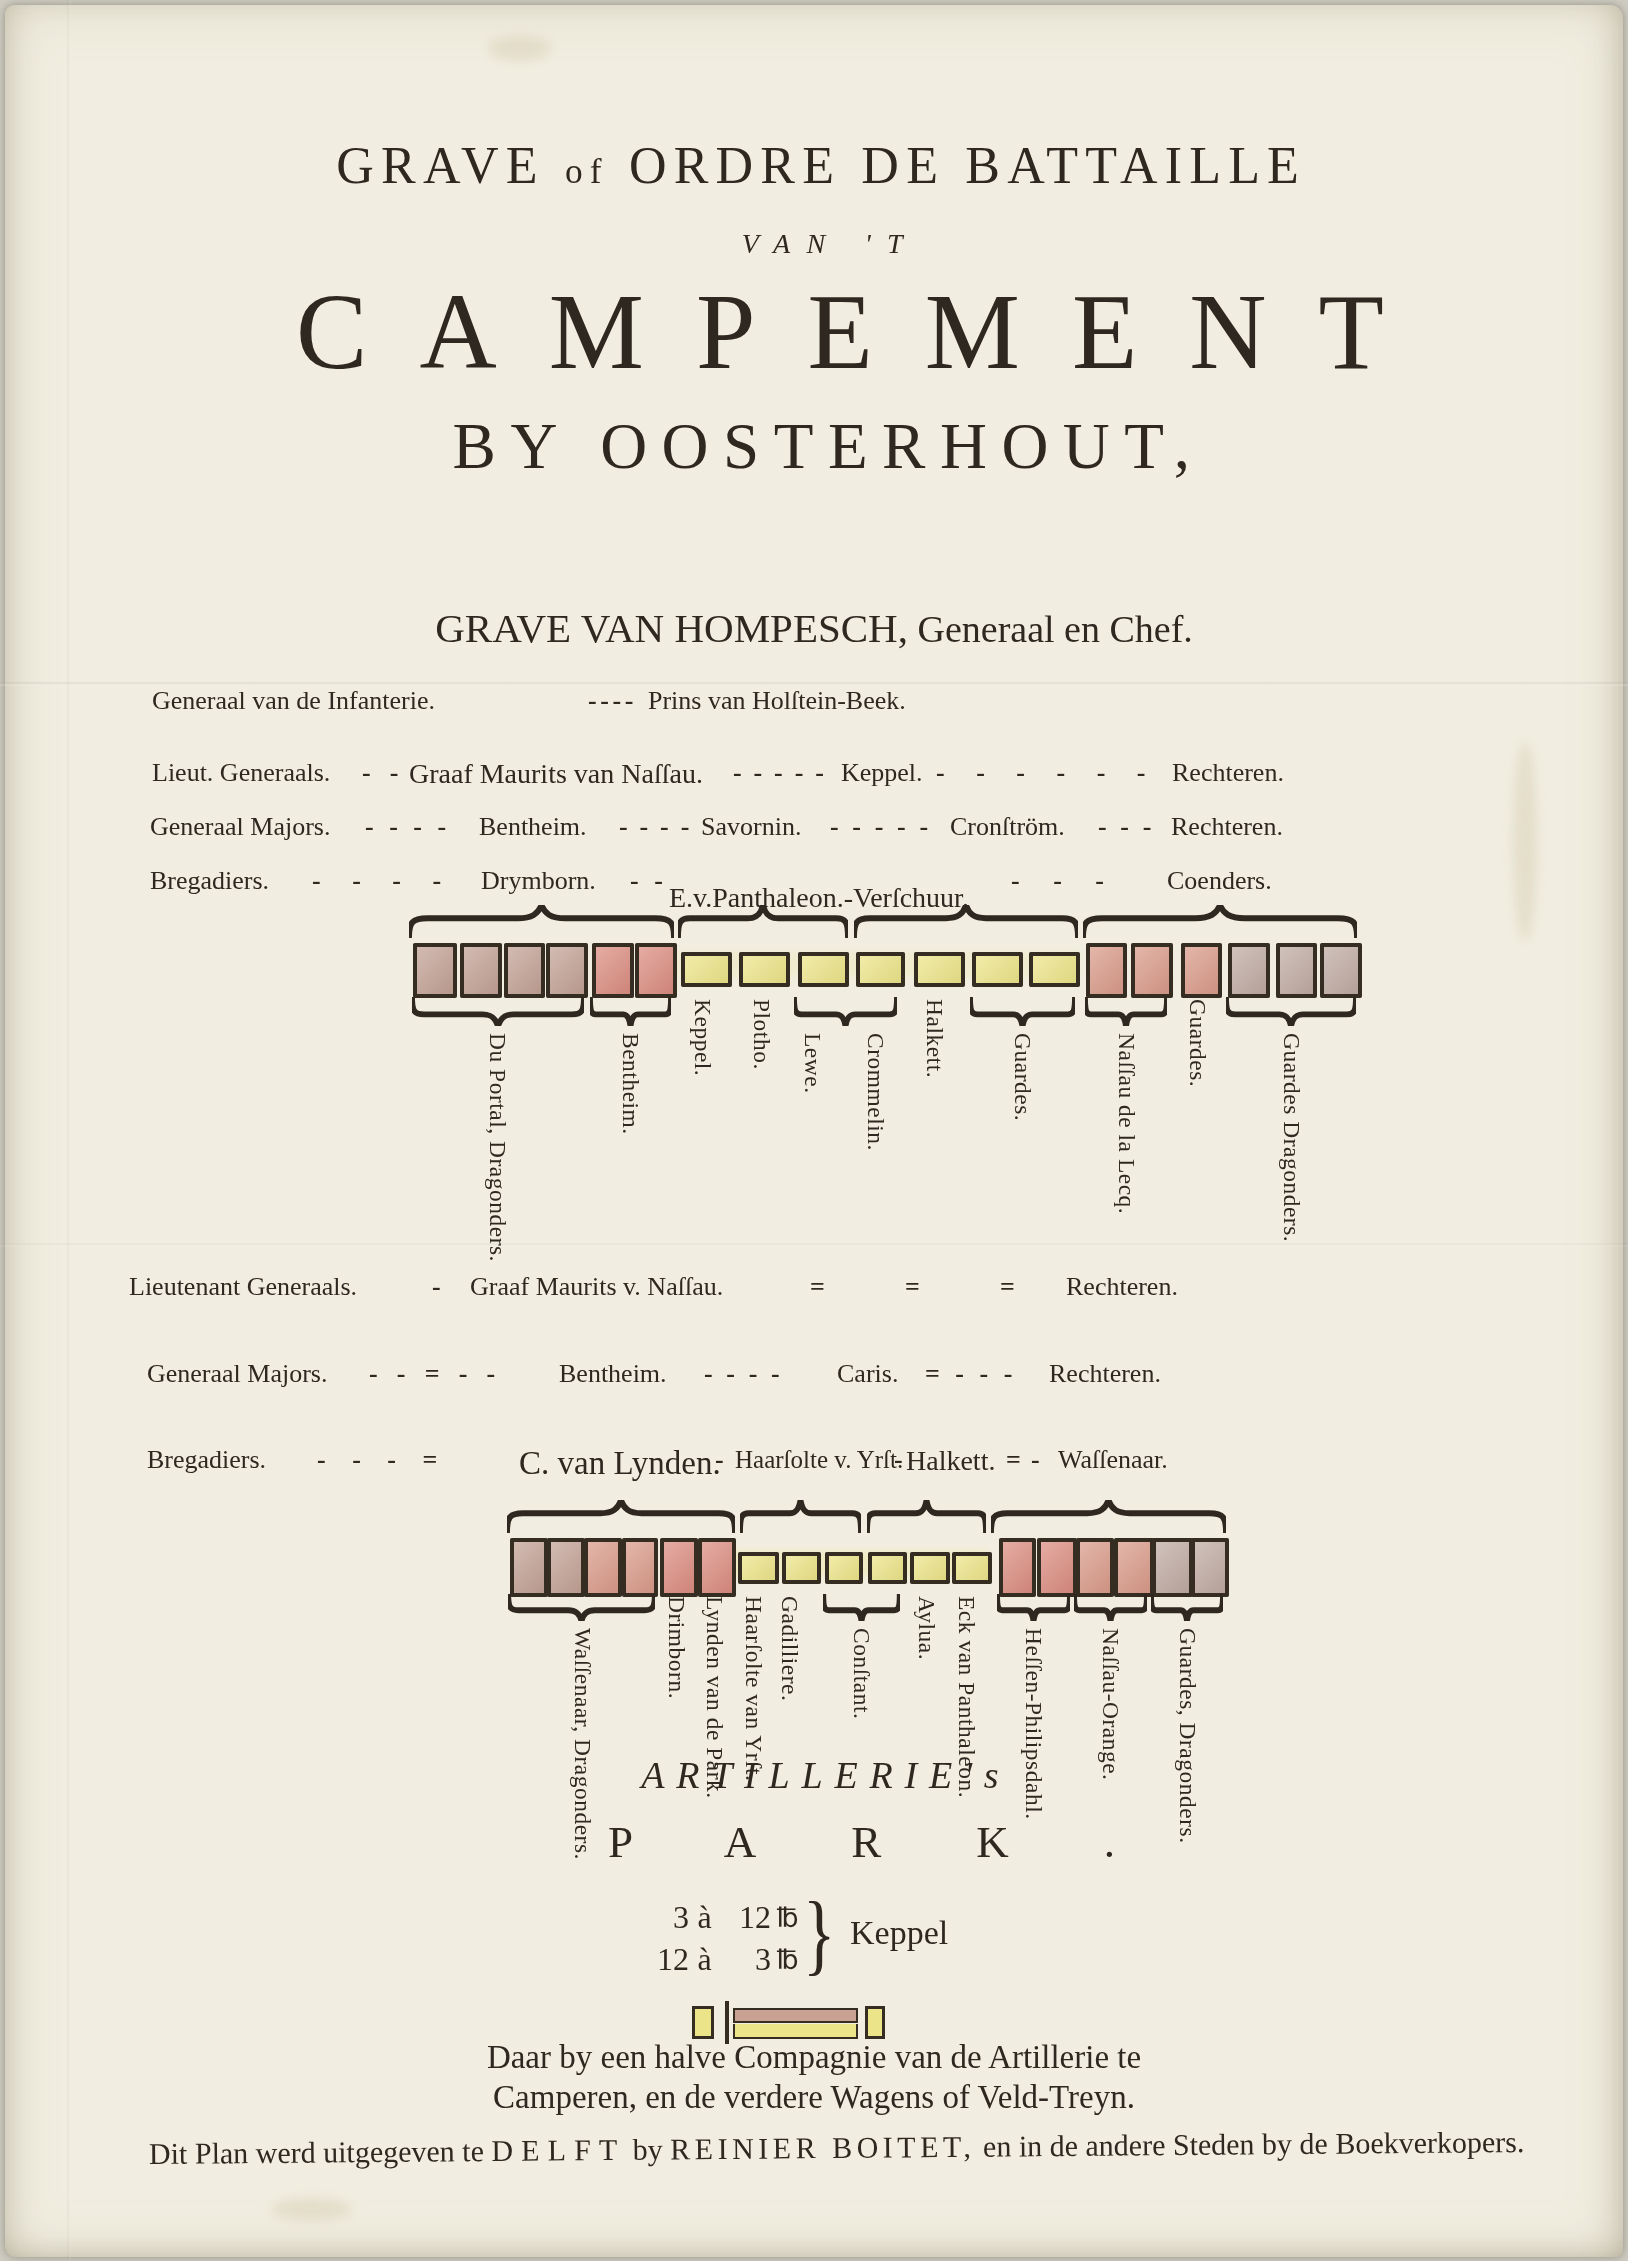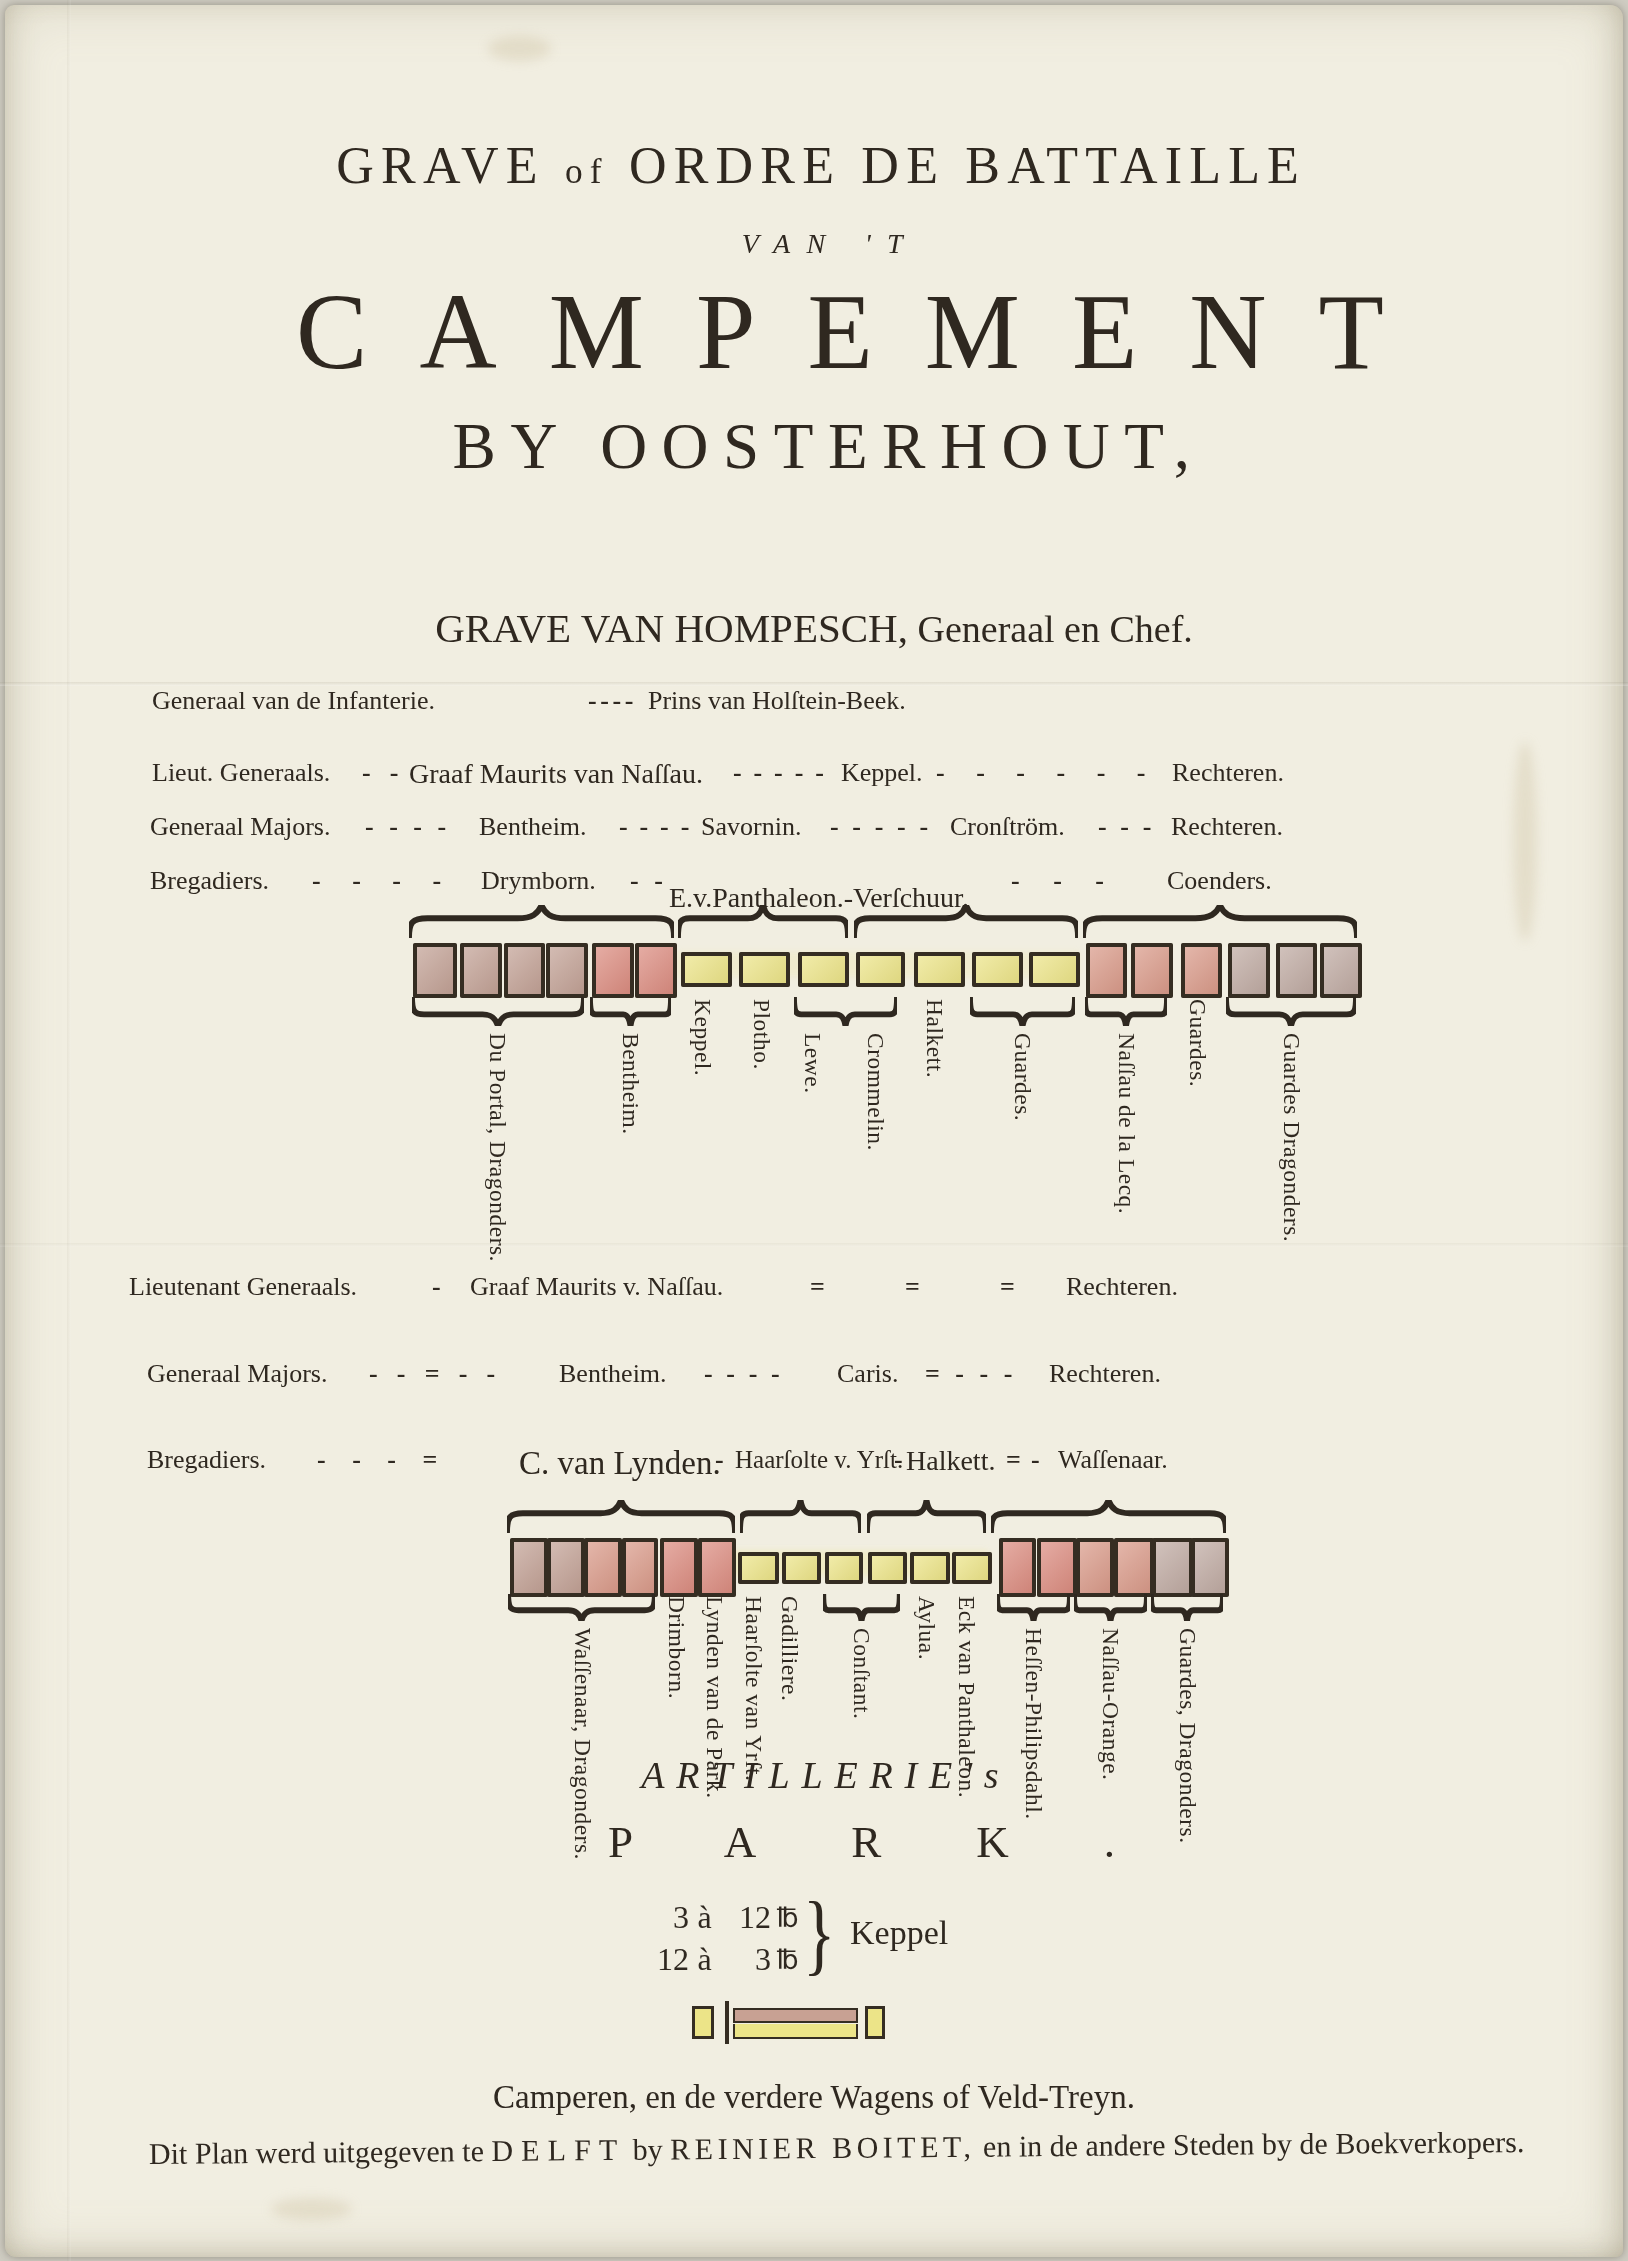--- a/index.html
+++ b/index.html
@@ -274,17 +274,18 @@
     </div>
   <div id="canon-brace">}</div>
   <div id="canon-label">Keppel</div>
 
   <div class="bar-part" id="bar-rect-l"></div>
   <div class="bar-part" id="bar-tick"></div>
   <div class="bar-part" id="bar-top"></div>
   <div class="bar-part" id="bar-bottom"></div>
   <div class="bar-part" id="bar-rect-r"></div>
 
+  <div class="t-center" id="note1">Daar by een halve Compagnie van de Artillerie te</div>
   <div class="t-center" id="note2">Camperen, en de verdere Wagens of Veld-Treyn.</div>
 
   <div id="imprint"><span>Dit Plan werd uitgegeven te </span><span class="caps1">DELFT</span><span> by </span><span class="caps2">REINIER BOITET,</span><span> en in de andere Steden by de Boekverkopers.</span></div>
 </div>
 
 
 </body></html>

